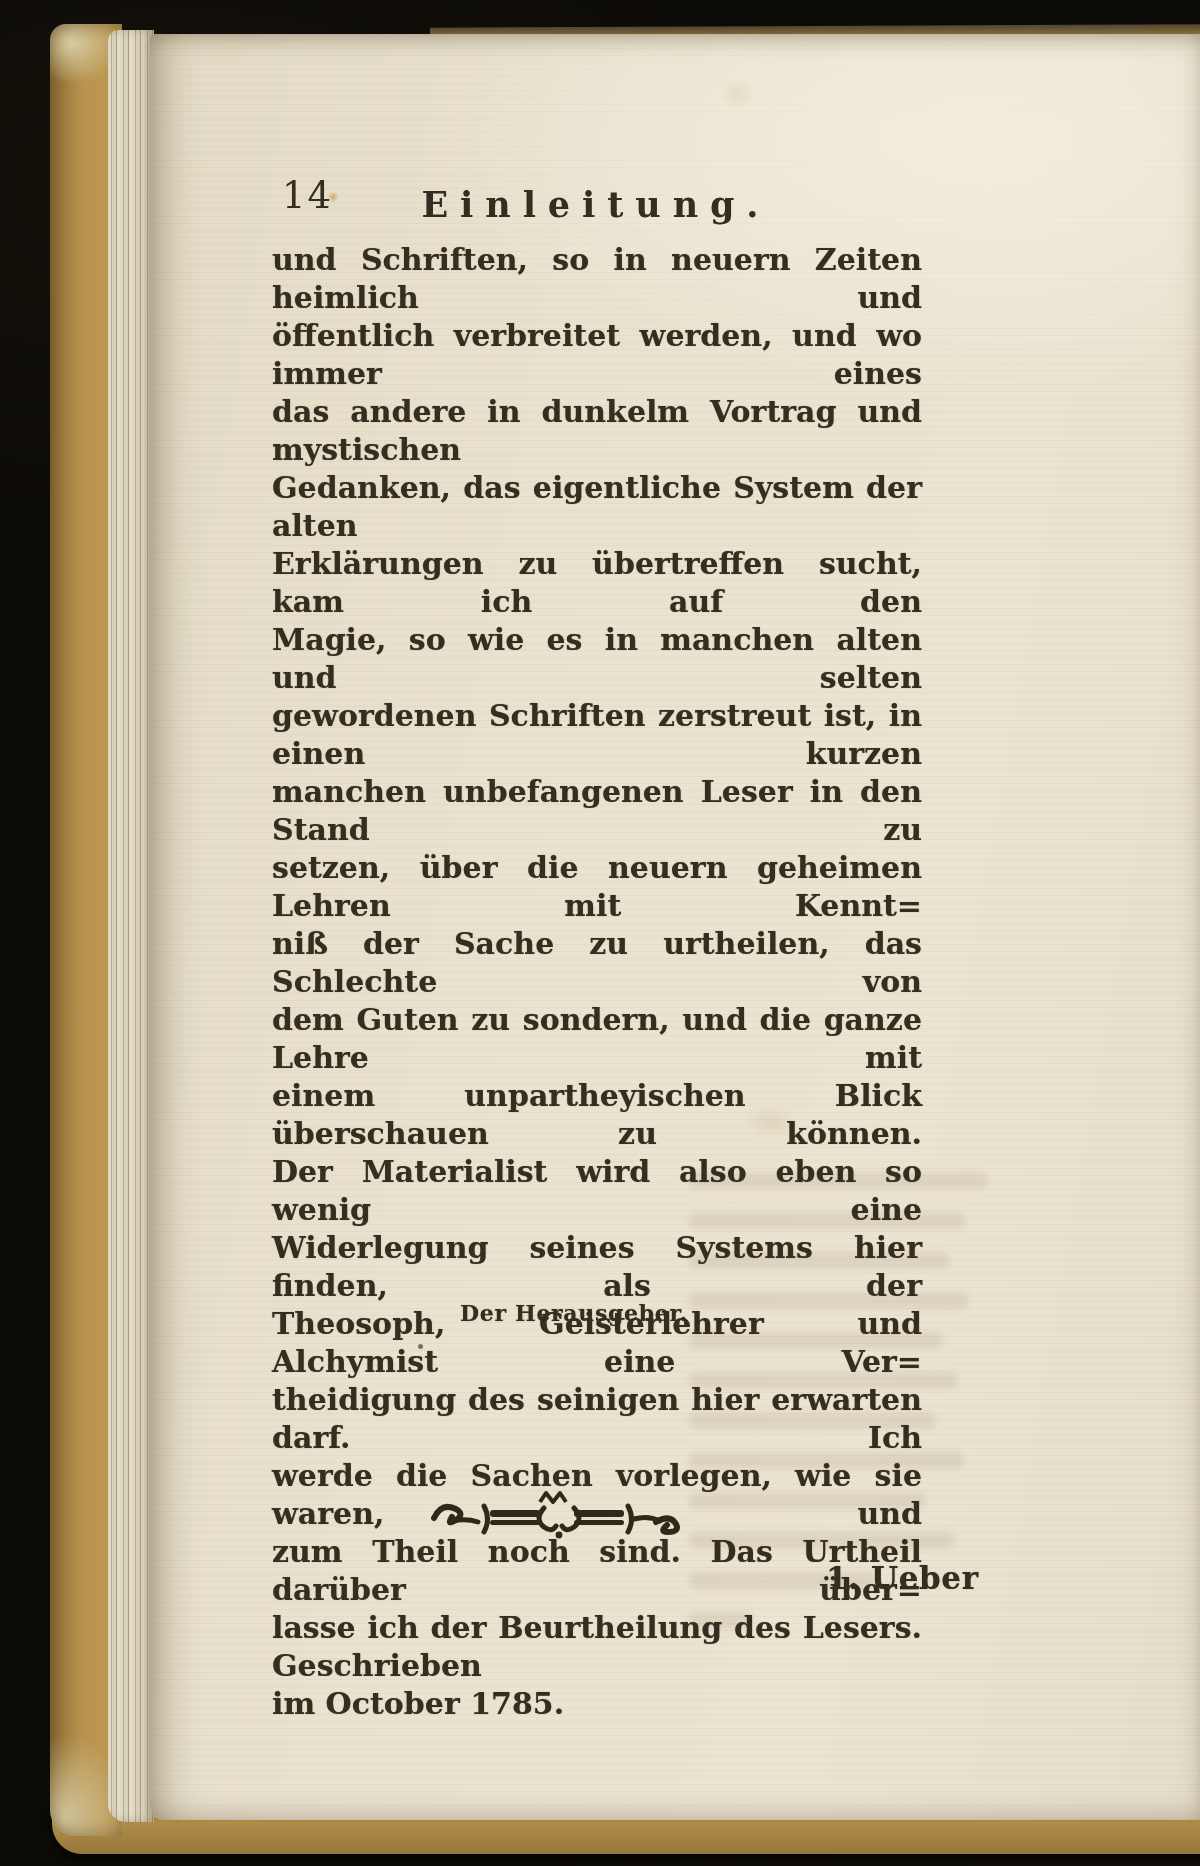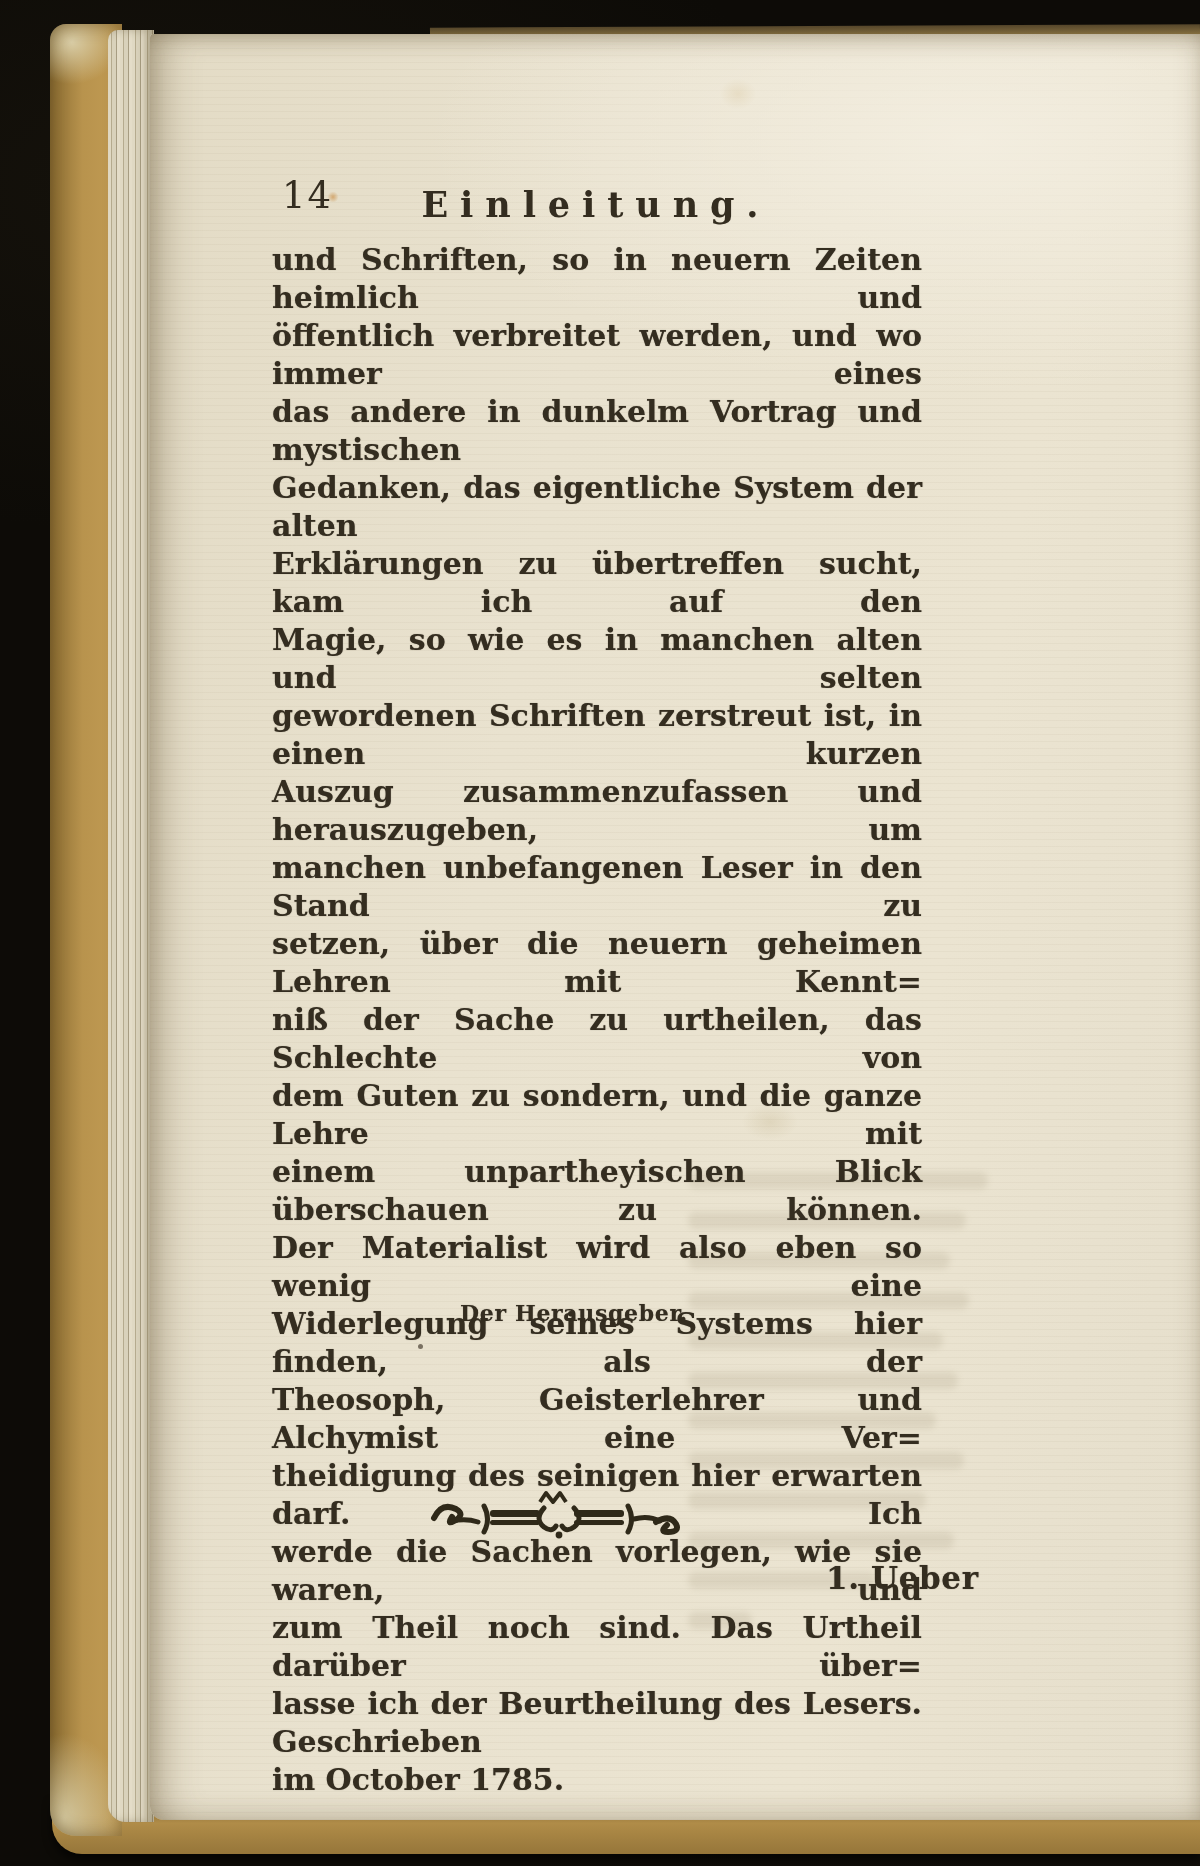--- a/index.html
+++ b/index.html
@@ -132,21 +132,20 @@
   </div>
 
   <div class="body-text ink">
       <div class="body-line">und Schriften, so in neuern Zeiten heimlich und</div>
       <div class="body-line">öffentlich verbreitet werden, und wo immer eines</div>
       <div class="body-line">das andere in dunkelm Vortrag und mystischen</div>
       <div class="body-line">Gedanken, das eigentliche System der alten</div>
       <div class="body-line">Erklärungen zu übertreffen sucht, kam ich auf den</div>
       <div class="body-line">Magie, so wie es in manchen alten und selten</div>
       <div class="body-line">gewordenen Schriften zerstreut ist, in einen kurzen</div>
-      <div class="body-line">Auszug zusammenzufassen und herauszugeben, um</div>
       <div class="body-line">manchen unbefangenen Leser in den Stand zu</div>
       <div class="body-line">setzen, über die neuern geheimen Lehren mit Kennt=</div>
       <div class="body-line">niß der Sache zu urtheilen, das Schlechte von</div>
       <div class="body-line">dem Guten zu sondern, und die ganze Lehre mit</div>
       <div class="body-line">einem unpartheyischen Blick überschauen zu können.</div>
       <div class="body-line">Der Materialist wird also eben so wenig eine</div>
       <div class="body-line">Widerlegung seines Systems hier finden, als der</div>
       <div class="body-line">Theosoph, Geisterlehrer und Alchymist eine Ver=</div>
       <div class="body-line">theidigung des seinigen hier erwarten darf. Ich</div>
       <div class="body-line">werde die Sachen vorlegen, wie sie waren, und</div>

